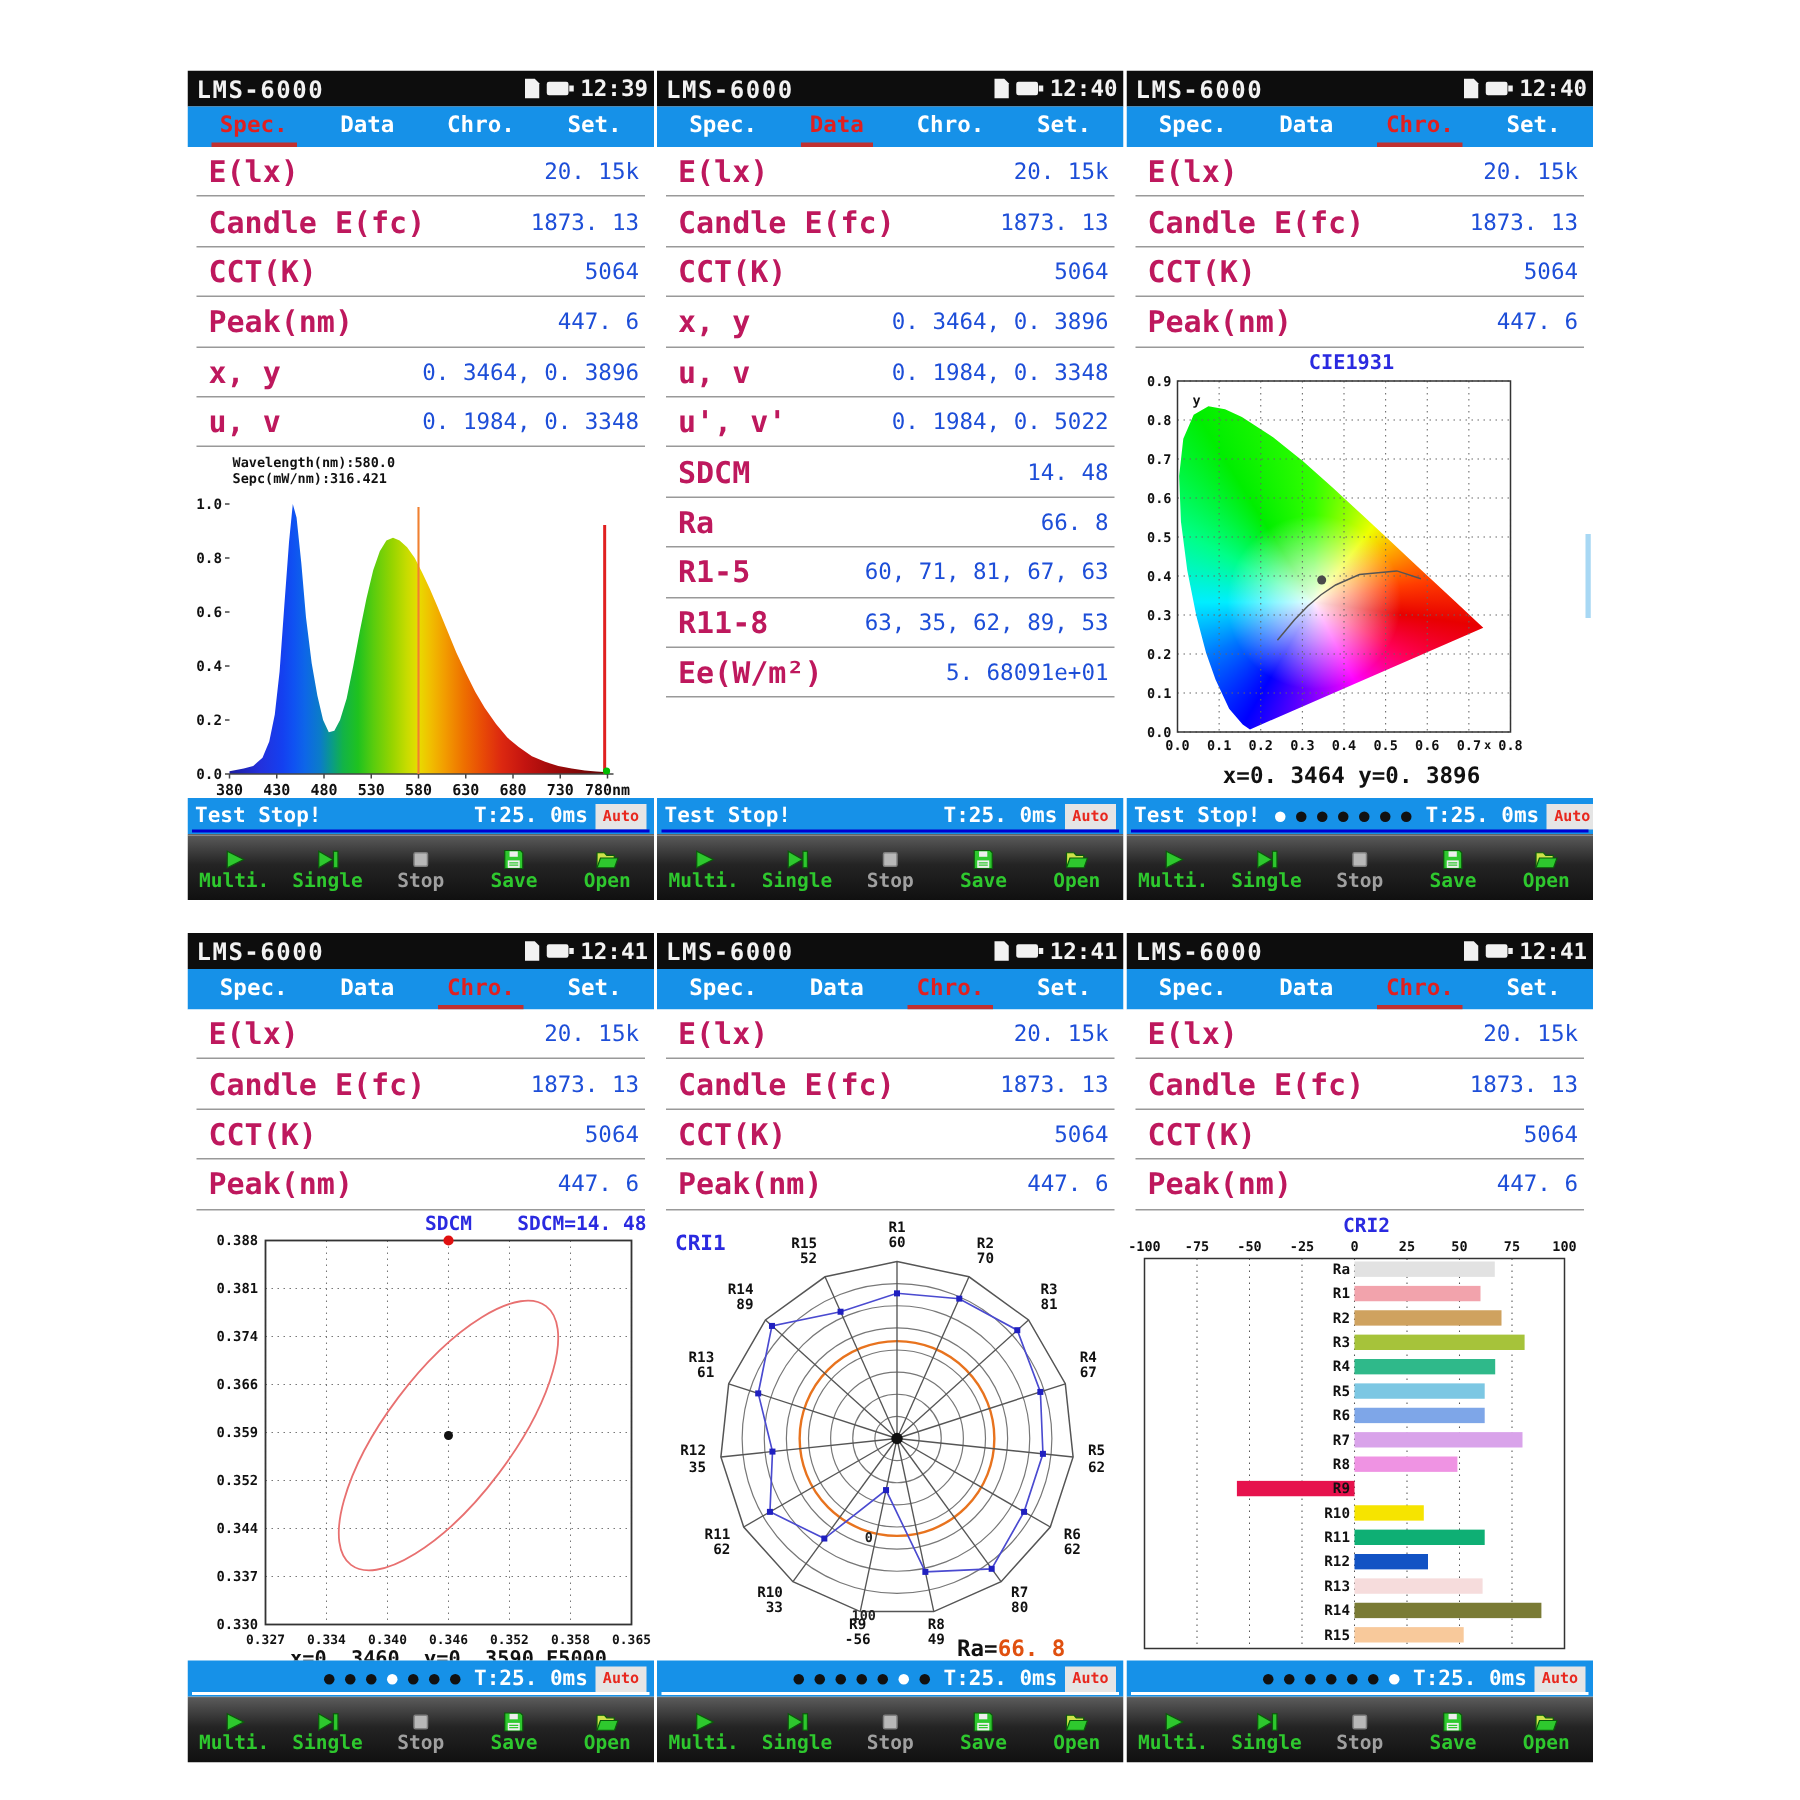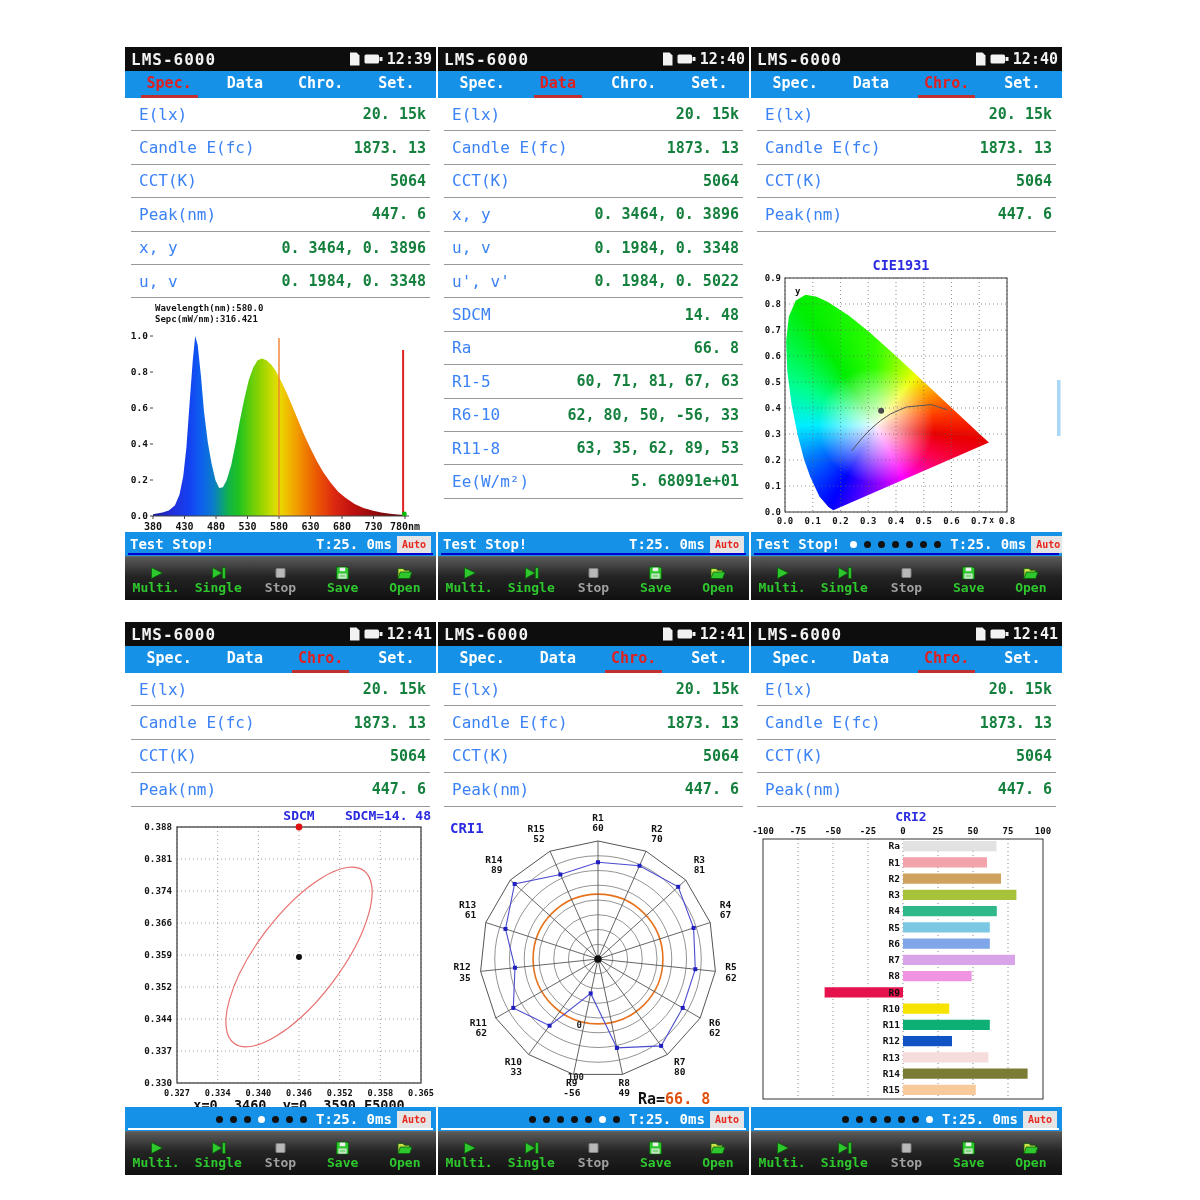--- a/index.html
+++ b/index.html
@@ -13,42 +13,42 @@
   .tbar svg{flex:none;margin-right:4px;}
   .tb-time{font-size:15px;font-weight:bold;}
   
   .tabs{height:27px;background:#1691e8;display:flex;align-items:stretch;justify-content:space-around;flex:none;padding:0 4px;}
   .tab{color:#fff;font-size:15px;font-weight:bold;display:flex;align-items:center;padding:0 6px;border-bottom:3px solid transparent;cursor:pointer;}
   .tab.active{color:#e02020;border-bottom-color:#c03030;}
   
   .content{flex:1;background:#fff;position:relative;display:flex;flex-direction:column;overflow:hidden;}
   .rows{flex:none;padding:0 6px;}
   .t-row{height:32.4px;display:flex;align-items:center;justify-content:space-between;border-bottom:1.5px solid #999;padding:0 4px 0 8px;}
-  .t-row .lbl{color:#3b82f6;font-size:16px;font-weight:normal;white-space:nowrap;}
-  .t-row .val{color:#15803d;font-size:15px;font-weight:bold;white-space:nowrap;}
+  .t-row .lbl{color:#be185d;font-size:20px;font-weight:bold;white-space:nowrap;}
+  .t-row .val{color:#1d4ed8;font-size:15px;font-weight:normal;white-space:nowrap;}
   .chart{flex:none;display:block;}
   
   .status{height:24px;background:#1691e8;display:flex;align-items:center;padding:0 5px;flex:none;position:relative;gap:5px;}
   .st-left{color:#fff;font-size:14px;font-weight:bold;white-space:nowrap;}
   .st-t{color:#fff;font-size:14px;font-weight:bold;white-space:nowrap;}
   .st-auto{background:#e5e5e5;color:#e8281e;font-size:10px;font-weight:bold;padding:0 5px;line-height:17px;}
   .status:after{content:"";position:absolute;left:3px;right:3px;bottom:1px;height:2.5px;}
   .status.s-blue:after{background:#0000d0;}
   .status.s-white:after{background:#ffffff;}
   .dots{display:flex;align-items:center;gap:7px;margin-right:4px;}
   .dot{width:7px;height:7px;border-radius:50%;background:#111;}
   .dot.on{background:#fff;}
   
   .toolbar{height:43px;flex:none;background:linear-gradient(#5a5a5a,#242424 45%,#101010);display:flex;align-items:center;justify-content:space-around;border-top:1px solid #666;}
   .tbtn{display:flex;flex-direction:column;align-items:center;gap:0px;cursor:pointer;width:52px;}
   .tbtn svg{display:block;}
   .tbtn .tlab{font-size:13px;font-weight:bold;color:#2ec82e;line-height:11px;}
   .tbtn .tlab.gray{color:#a0a0a0;}
   
-  .cie-wrap{position:relative;width:311px;height:305px;flex:none;margin-top:24px;}
+  .cie-wrap{position:relative;width:311px;height:305px;flex:none;}
   .horseshoe{position:absolute;left:34px;top:22px;width:222px;height:234px;
     background:
       radial-gradient(circle 58px at 41% 63%, rgba(255,255,255,.95), rgba(255,255,255,.55) 45%, rgba(255,255,255,0) 100%),
       conic-gradient(from 98deg at 41% 63%, #e80000 0deg, #ff0055 22deg, #ff00ff 55deg, #7700ff 85deg, #0000ff 112deg, #0077ff 145deg, #00eeff 172deg, #00ff88 200deg, #00ee00 230deg, #33ff00 262deg, #99ff00 284deg, #eeff00 300deg, #ffaa00 318deg, #ff3c00 342deg, #e80000 360deg);
     clip-path:polygon(21.76% 99.44%,19.58% 98.03%,15.51% 93.58%,11.41% 85.26%,8.59% 77.7%,5.68% 67.22%,2.94% 54.14%,1.03% 40.18%,0.49% 27.24%,1.74% 16.64%,4.86% 9.78%,9.29% 7.36%,14.28% 8.2%,19.34% 10.46%,28.7% 16.19%,37.7% 23.08%,46.64% 30.61%,55.51% 38.37%,64.06% 45.93%,71.9% 52.87%,78.38% 58.61%,83.23% 62.89%,86.44% 65.74%,89.88% 68.79%,91.84% 70.52%);}
   .abs{position:absolute;left:0;top:0;}
 </style>
 </head>
 <body>
 
@@ -270,24 +270,20 @@
             <span class="lbl">SDCM</span>
             <span class="val">14. 48</span>
           </div>
           <div class="t-row">
             <span class="lbl">Ra</span>
             <span class="val">66. 8</span>
           </div>
           <div class="t-row">
             <span class="lbl">R1-5</span>
             <span class="val">60, 71, 81, 67, 63</span>
-          </div>
-          <div class="t-row">
-            <span class="lbl">R6-10</span>
-            <span class="val">62, 80, 50, -56, 33</span>
           </div>
           <div class="t-row">
             <span class="lbl">R11-8</span>
             <span class="val">63, 35, 62, 89, 53</span>
           </div>
           <div class="t-row">
             <span class="lbl">Ee(W/m²)</span>
             <span class="val">5. 68091e+01</span>
           </div>
         </div>

